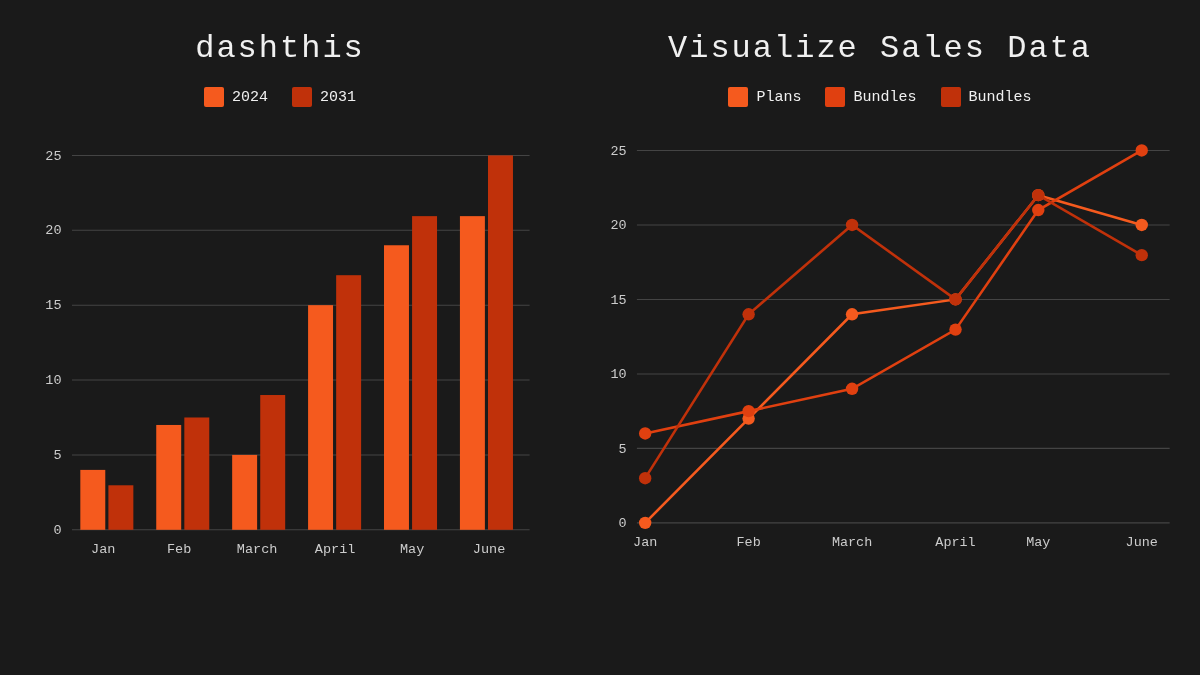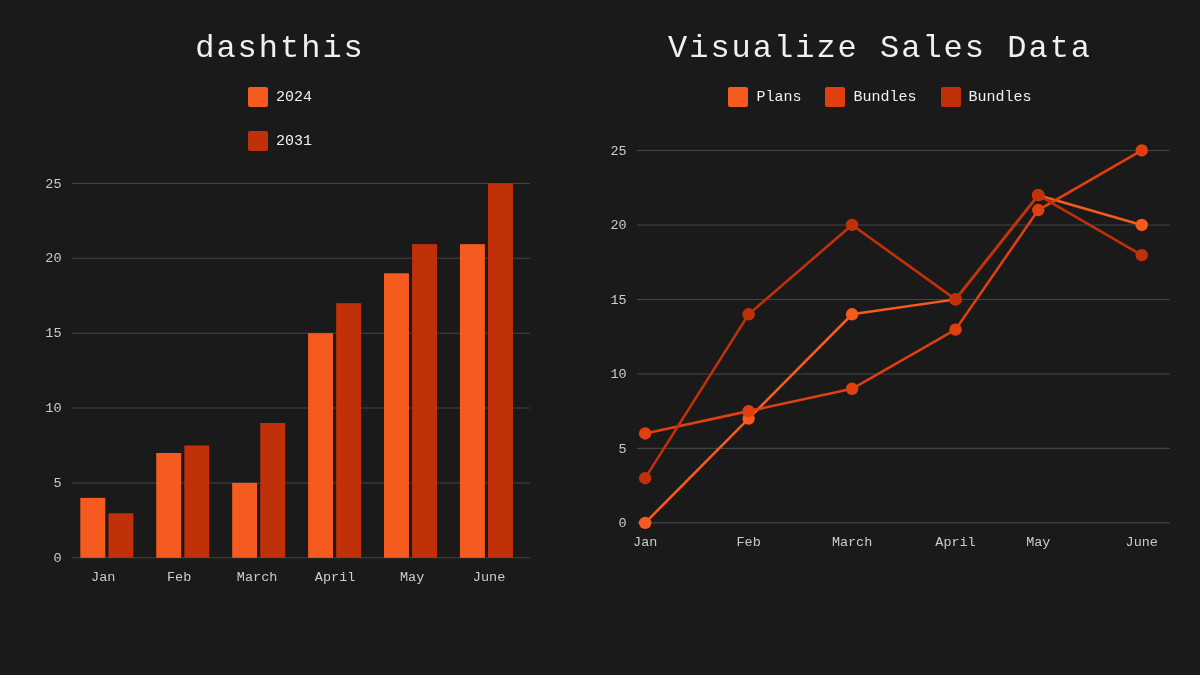--- a/index.html
+++ b/index.html
@@ -54,21 +54,21 @@
       border-radius: 2px;
     }
   </style>
 </head>
 <body>
 
 <div class="left-panel">
   <h1>dashthis</h1>
   <div style="width:100%; flex:1; position:relative;">
     
-    <div class="legend" style="justify-content:center; margin-bottom:0;flex-direction:column;">
+    <div class="legend" style="justify-content:center; margin-bottom:16px;">
       <div class="legend-item">
         <div class="legend-color" style="background:#f55a1e;"></div>
         <span>2024</span>
       </div>
       <div class="legend-item">
         <div class="legend-color" style="background:#c0310a;"></div>
         <span>2031</span>
       </div>
     </div>
     

